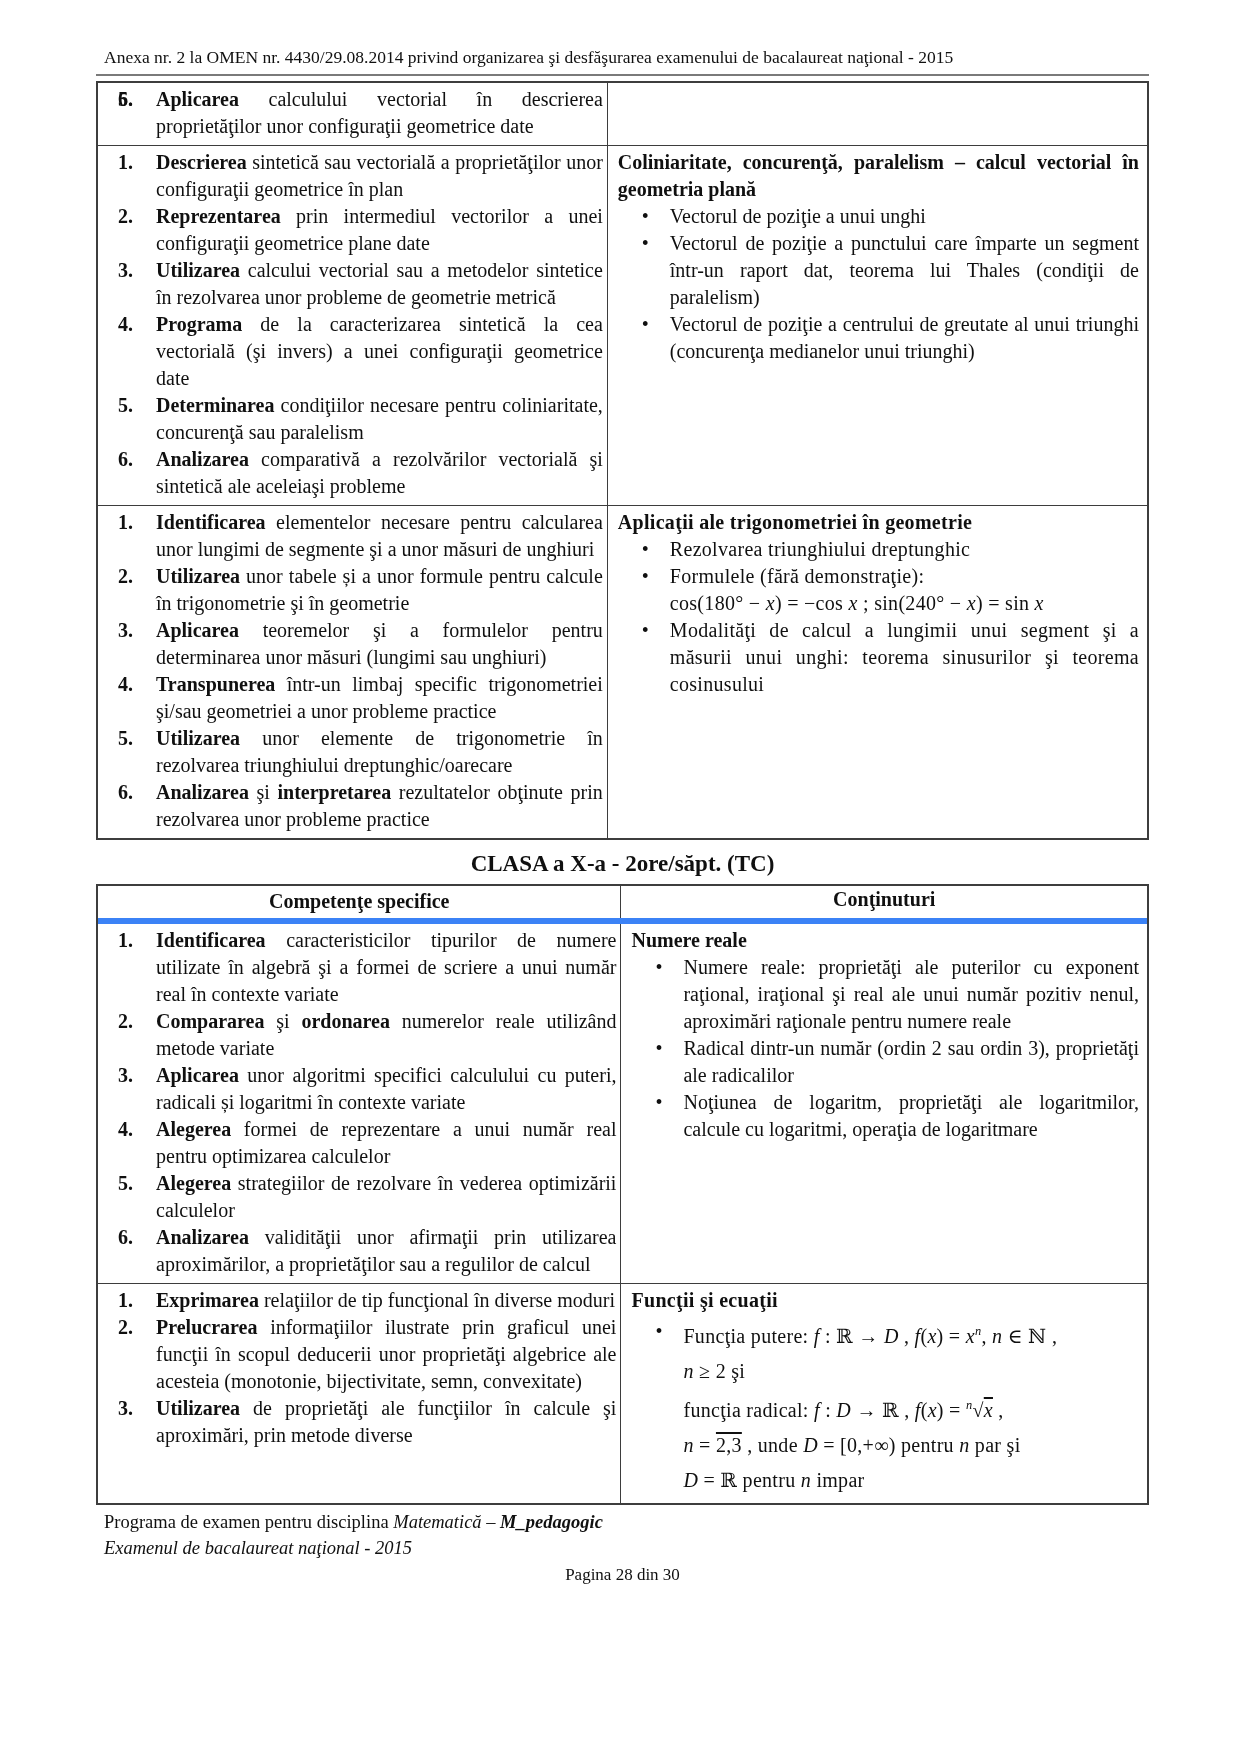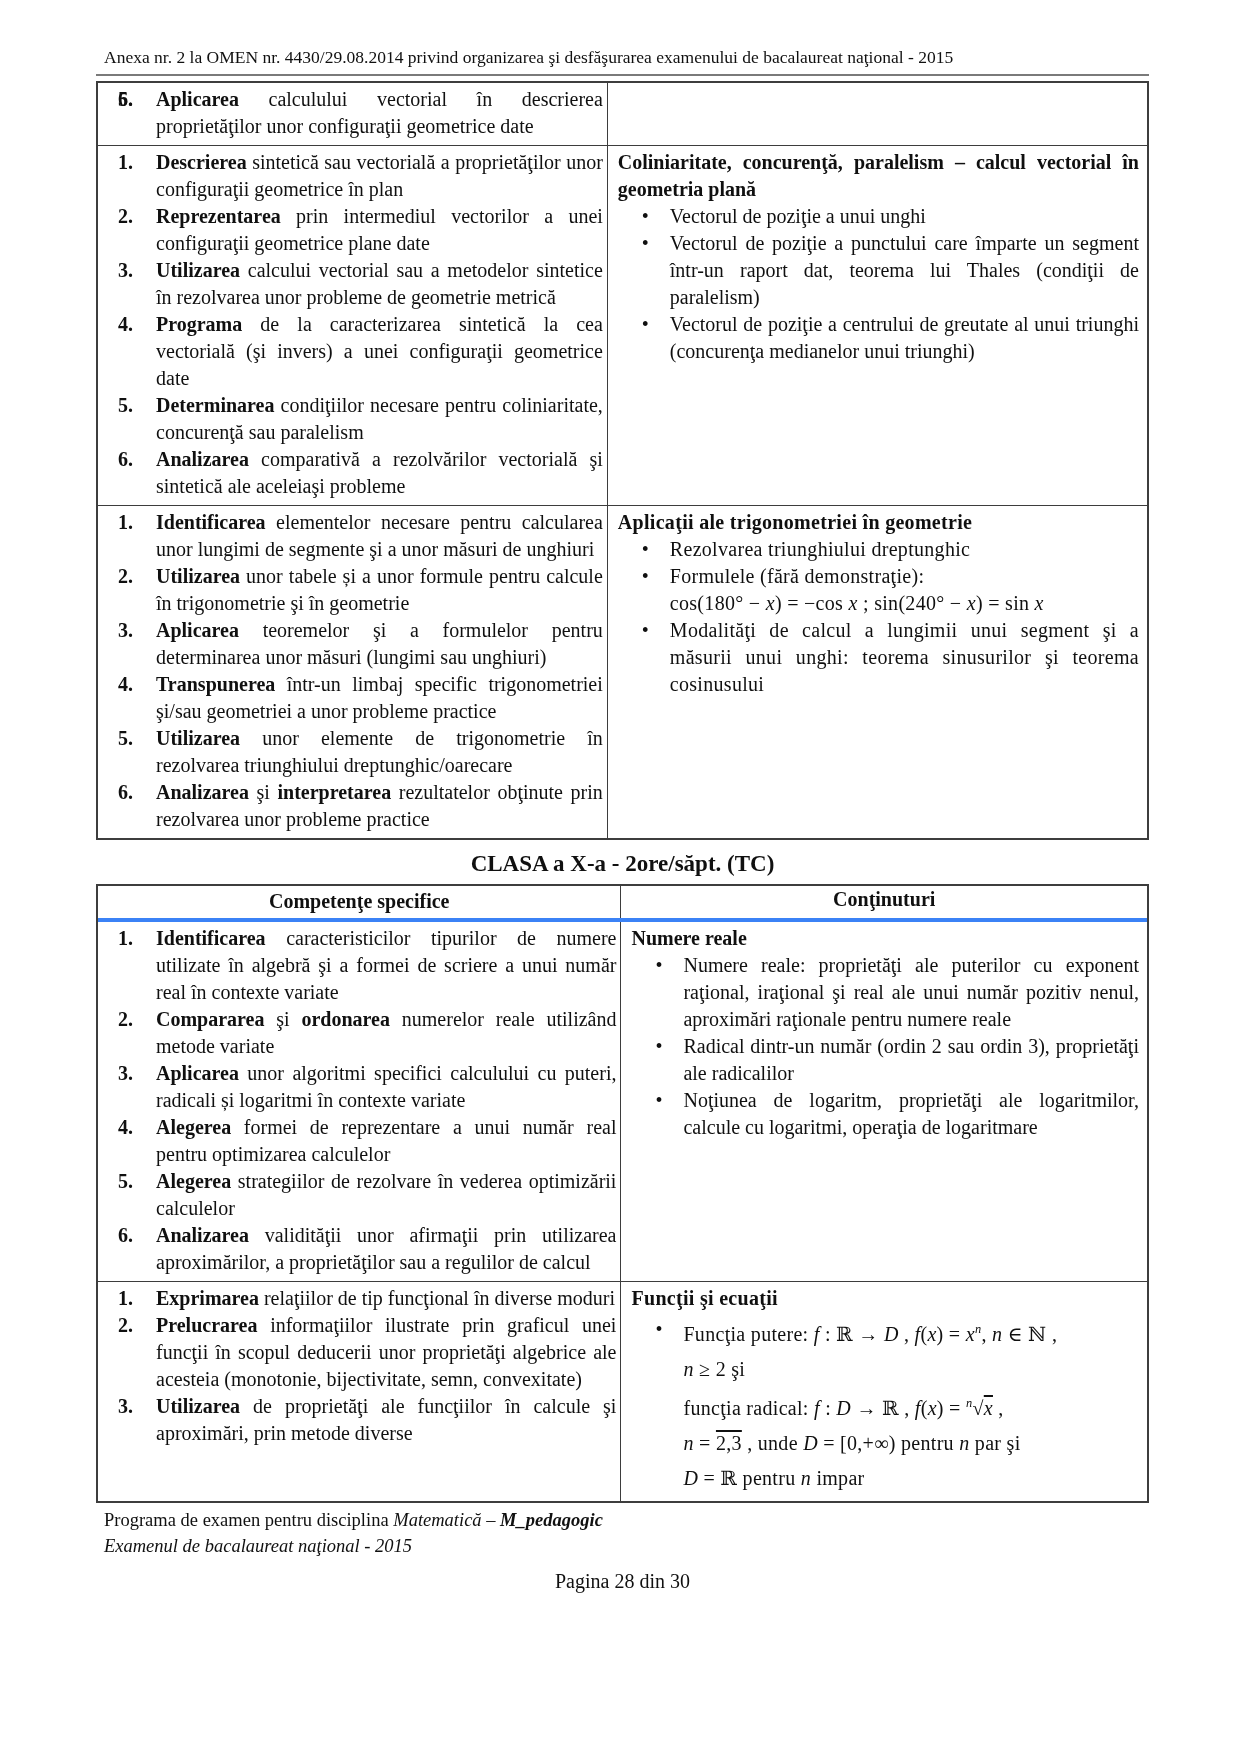--- a/index.html
+++ b/index.html
@@ -19,21 +19,21 @@
   }
 
   .tbl { border: 2px solid #3d3d3d; margin-top: 5px; }
   .trow { display: flex; align-items: stretch; }
   .trow + .trow { border-top: 1px solid #3d3d3d; }
   .cl { width: 48.6%; border-right: 1px solid #3d3d3d; padding: 3px 4px 5px 0; }
   .cr { width: 51.4%; padding: 3px 8px 5px 10px; }
   .t2 .cl { width: 49.9%; }
   .t2 .cr { width: 50.1%; }
 
-  .t2hdr { display: flex; border-bottom: 4px solid #3b82f6; font-weight: bold; text-align: center; }
+  .t2hdr { display: flex; border-bottom: 6px solid #3b82f6; font-weight: bold; text-align: center; }
   .t2hdr .hcell-l { width: 49.9%; border-right: 1px solid #3d3d3d; padding: 2px 0 3px 0; }
   .t2hdr .hcell-r { width: 50.1%; padding: 0 0 3px 0; }
 
   .li { position: relative; padding-left: 58px; text-align: justify; }
   .num { position: absolute; left: 20px; font-weight: bold; }
 
   .cell-title { font-weight: bold; text-align: justify; }
   .bu { position: relative; padding-left: 52px; text-align: justify; }
   .bm { position: absolute; left: 24px; }
 
@@ -43,21 +43,21 @@
   .seg-b  { font-weight: bold; }
   .seg-i  { font-style: italic; }
   .seg-bi { font-weight: bold; font-style: italic; }
   .seg-sup { font-style: italic; font-size: 0.62em; vertical-align: super; }
   .seg-ov  { text-decoration: overline; }
   .seg-ovi { font-style: italic; text-decoration: overline; }
 
   .class-title { text-align: center; font-weight: bold; font-size: 23px; margin: 9px 0 5px 0; line-height: 30px; }
 
   .foot { margin-top: 4px; padding-left: 8px; font-size: 18.5px; line-height: 26px; }
-  .pageno { text-align: center; font-size: 20px; margin-top: 9px; }
+  .pageno { text-align: center; font-size: 17px; }
 </style>
 </head>
 <body>
 
 <div class="page">
 
   <div class="doc-header">Anexa nr. 2 la OMEN nr. 4430/29.08.2014 privind organizarea şi desfăşurarea examenului de bacalaureat naţional - 2015</div>
 
   <div class="tbl t1">
 

